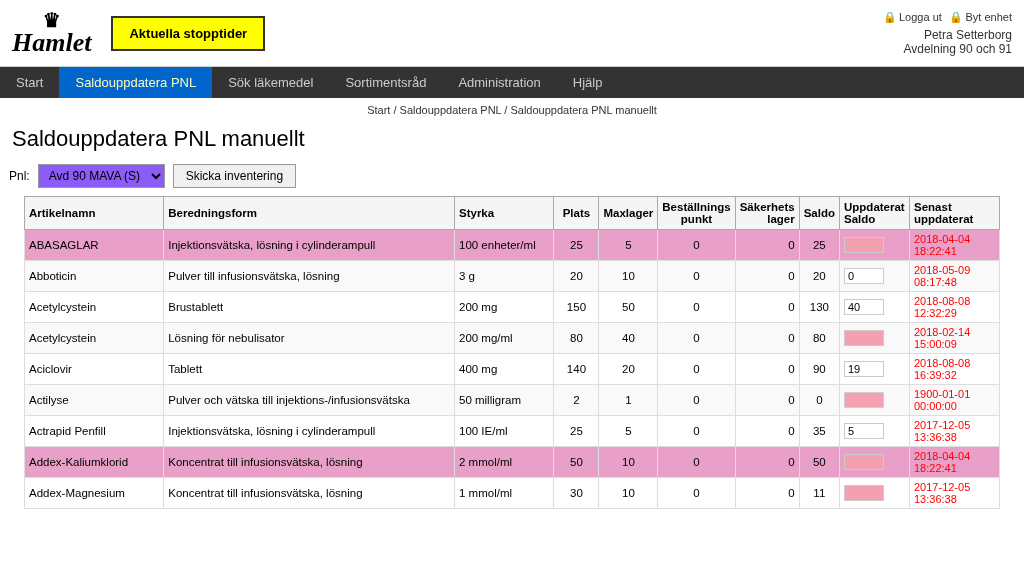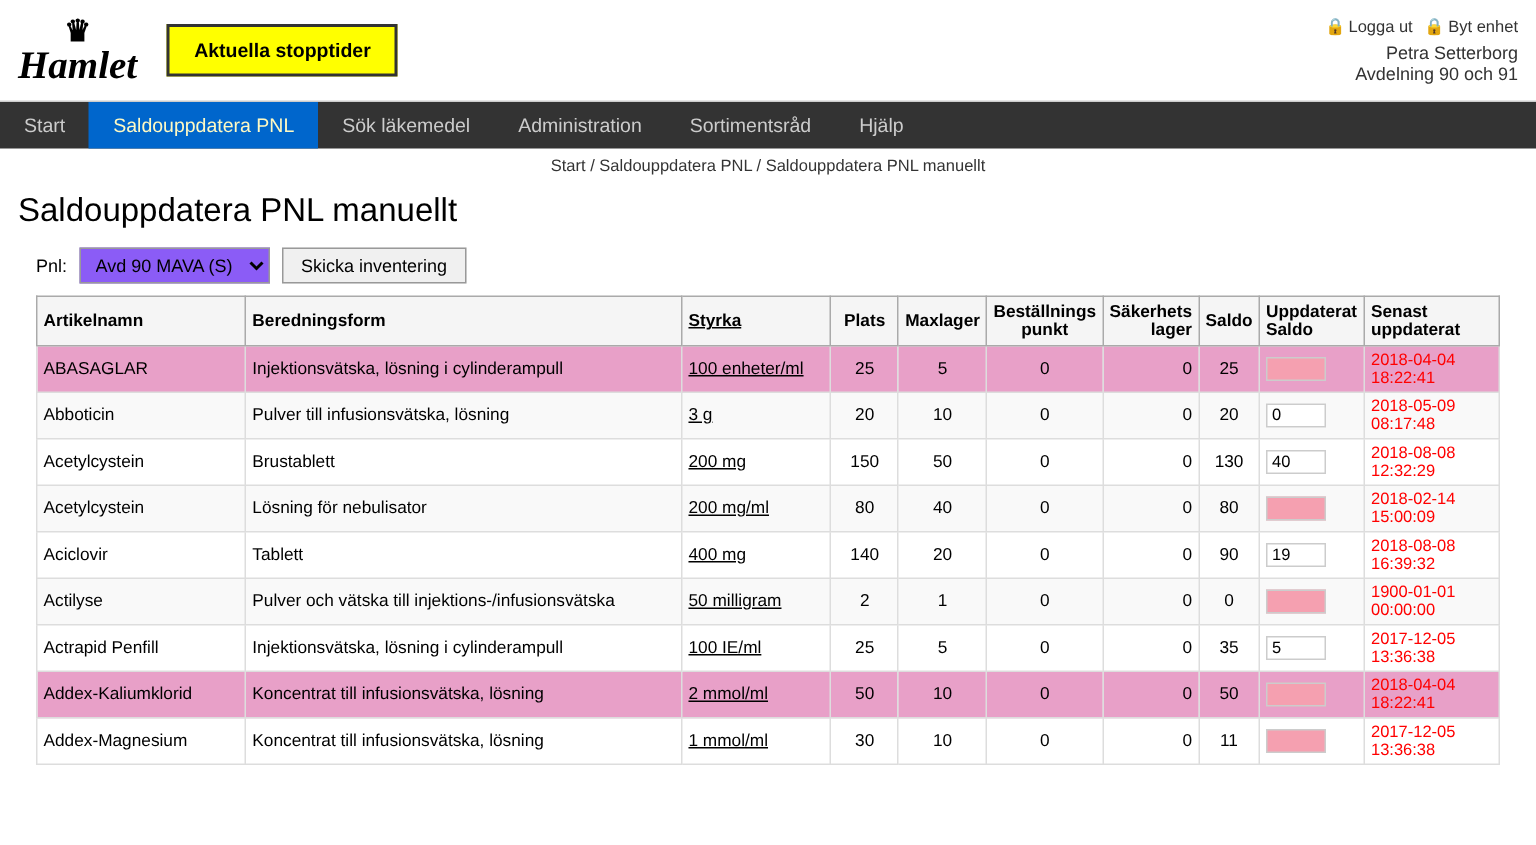--- a/index.html
+++ b/index.html
@@ -21,38 +21,38 @@
     .nav-item { padding: 8px 16px; color: #ccc; cursor: pointer; font-size: 13px; text-decoration: none; display: block; }
     .nav-item.active { background: #0066cc; color: #fef9c3; }
 
     
     .breadcrumb { padding: 6px 12px; font-size: 11px; color: #333; text-align: center; }
 
     
     .page-title { padding: 4px 12px 8px; font-size: 22px; font-weight: normal; color: #000; }
 
     
-    .controls { padding: 4px 24px 8px; display: flex; align-items: center; gap: 8px; }
+    .controls { padding: 4px 9px 8px; display: flex; align-items: center; gap: 8px; }
     .pnl-select { padding: 3px 6px; font-size: 12px; border: 1px solid #999; background: #8b5cf6; }
     .submit-btn { padding: 4px 12px; font-size: 12px; border: 1px solid #999; background: #f0f0f0; cursor: pointer; }
 
     
     .table-wrap { padding: 0 24px; }
     table { width: 100%; border-collapse: collapse; font-size: 11.5px; }
     thead tr { background: #fff; }
     thead th { text-align: left; padding: 4px 4px; border: 1px solid #aaa; font-weight: bold; font-size: 11.5px; background: #f5f5f5; }
     tbody tr { background: #fff; }
     tbody tr:nth-child(even) { background: #f9f9f9; }
     td { padding: 3px 4px; border: 1px solid #ddd; vertical-align: middle; }
     .saldo-input { width: 40px; padding: 1px 3px; border: 1px solid #ccc; font-size: 11px; }
     .saldo-input-pink { background: #f5a0b0; border: 1px solid #ccc; width: 40px; padding: 1px 3px; font-size: 11px; }
     .date-red { color: red; font-size: 11px; }
     .col-artikel { min-width: 120px; }
     .col-bered { min-width: 180px; }
-    .col-styrka { min-width: 80px; text-decoration: underline; }
+    .col-styrka { min-width: 80px; }
     .col-plats { width: 45px; text-align: center; }
     .col-max { width: 55px; text-align: center; }
     .col-best { width: 70px; text-align: center; }
     .col-sak { width: 60px; text-align: right; }
     .col-saldo { width: 40px; text-align: center; }
     .col-uppdaterat { width: 70px; }
     .col-senast { width: 90px; }
   </style>
 </head>
 <body>
@@ -76,22 +76,22 @@
     </div>
     <div>Petra Setterborg</div>
     <div>Avdelning 90 och 91</div>
   </div>
 </div>
 
 <nav class="nav">
   <a class="nav-item">Start</a>
   <a class="nav-item active">Saldouppdatera PNL</a>
   <a class="nav-item">Sök läkemedel</a>
+  <a class="nav-item">Sortimentsråd</a>
   <a class="nav-item">Administration</a>
-  <a class="nav-item">Sortimentsråd</a>
   <a class="nav-item">Hjälp</a>
 </nav>
 
 <div class="breadcrumb">Start / Saldouppdatera PNL / Saldouppdatera PNL manuellt</div>
 
 <h1 class="page-title">Saldouppdatera PNL manuellt</h1>
 
 <div class="controls">
   <label>Pnl:</label>
   <select class="pnl-select">

